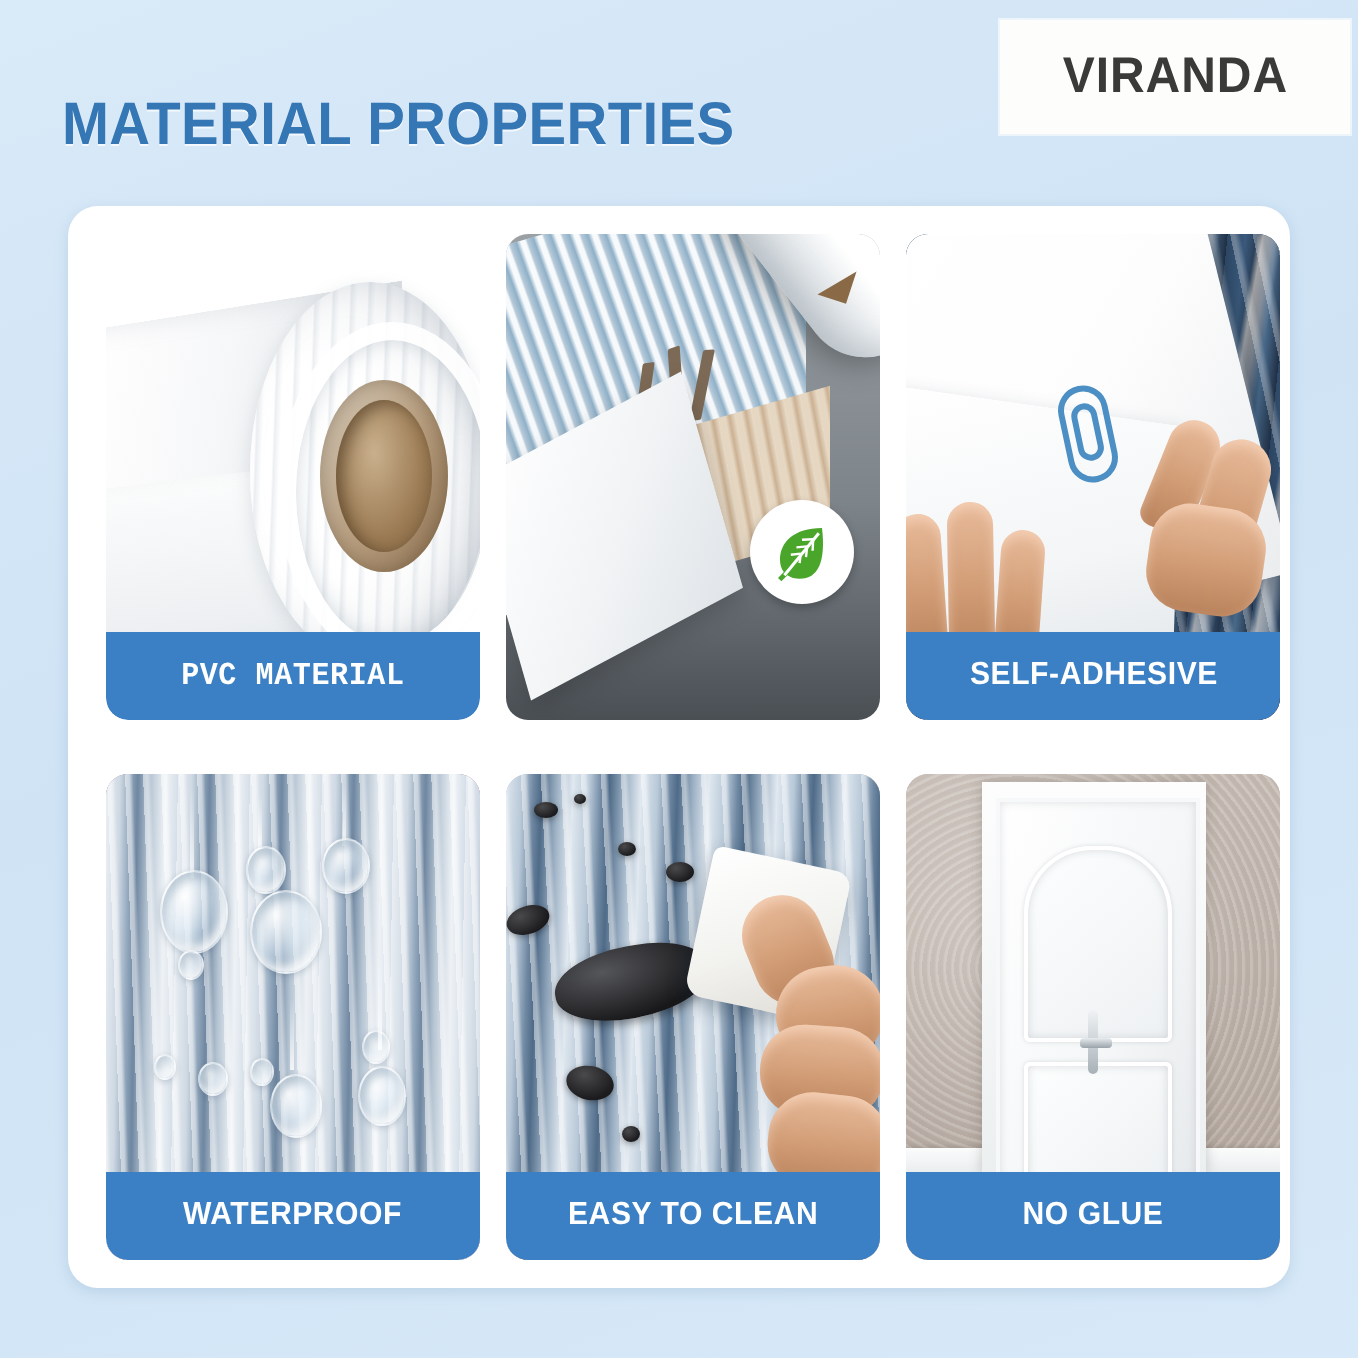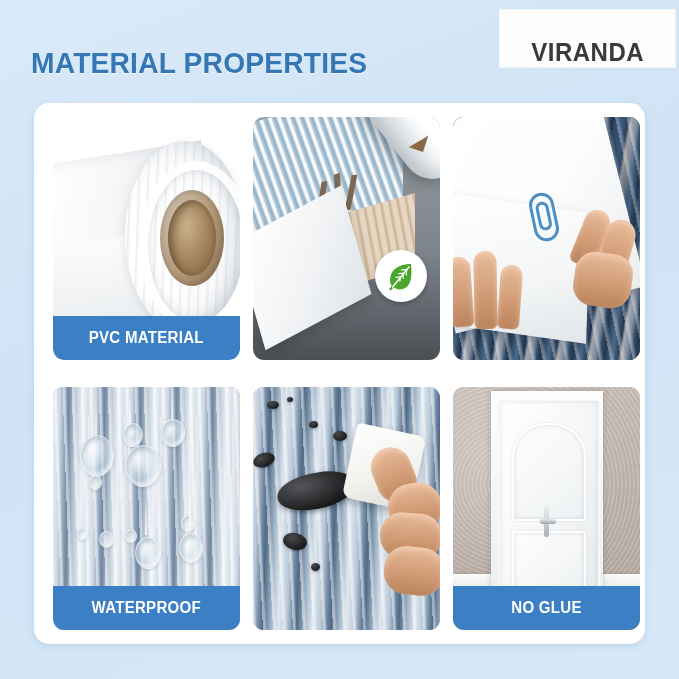--- a/index.html
+++ b/index.html
@@ -7,21 +7,21 @@
     width:679px;height:679px;overflow:hidden;
     font-family:"Liberation Sans", sans-serif;
     background:#d4e6f7;
     background-image:linear-gradient(160deg,#d9eaf8 0%,#cfe3f5 45%,#d7e9f8 100%);
   }
   .stage{position:relative;width:679px;height:679px;}
 
   
   .brand-box{
     position:absolute;left:500px;top:10px;width:175px;height:57px;
-    background:#fdfdfb;display:flex;align-items:flex-end;justify-content:center;
+    background:#fdfdfb;display:flex;align-items:center;justify-content:center;
     box-shadow:0 0 0 1px rgba(255,255,255,.6);
   }
   .brand-text{
     font-size:25px;font-weight:bold;color:#3a3a38;letter-spacing:.5px;
     font-family:"Liberation Sans", sans-serif;transform:scaleX(.96);
   }
   .page-title{
     position:absolute;left:31px;top:46px;
     font-size:30px;font-weight:bold;color:#3576b5;letter-spacing:.2px;
     transform:scaleX(.94);transform-origin:left center;
@@ -54,21 +54,21 @@
     text-align:center;
   }
   .label.two-line{height:48px;}
   .label span{
     color:#ffffff;font-size:16px;font-weight:bold;letter-spacing:.3px;
     line-height:1.02;transform:scaleX(.94);
   }
   .label.two-line span{font-size:16px;line-height:1.05;}
 
   
-  .c1{background:#ffffff;}
+  .c1{background:#ffffff;font-family:Liberation Mono, monospace;}
   .roll-wrap{position:absolute;inset:0;background:#ffffff;}
   .roll-sheet{
     position:absolute;left:-12px;top:36px;width:160px;height:165px;
     background:linear-gradient(100deg,#ffffff 0%,#f6f7f8 42%,#e6e9ec 72%,#f2f4f5 100%);
     transform:skewY(-9deg);
     box-shadow:inset -6px 0 12px rgba(150,160,170,.22);
   }
   .roll-sheet2{
     position:absolute;left:-14px;top:120px;width:150px;height:95px;
     background:linear-gradient(180deg,#fbfcfc 0%,#e9ecef 100%);
@@ -345,20 +345,23 @@
         <div class="hand-l">
           <div class="finger" style="left:2px;top:14px;width:23px;height:70px;transform:rotate(-4deg);"></div>
           <div class="finger" style="left:27px;top:8px;width:23px;height:78px;transform:rotate(-1deg);"></div>
           <div class="finger" style="left:52px;top:22px;width:22px;height:64px;transform:rotate(4deg);"></div>
         </div>
         <div class="hand-r">
           <div class="finger" style="left:8px;top:0px;width:26px;height:58px;transform:rotate(22deg);"></div>
           <div class="finger" style="left:30px;top:10px;width:30px;height:70px;transform:rotate(16deg);"></div>
           <div class="finger" style="left:4px;top:44px;width:58px;height:54px;border-radius:20px;transform:rotate(8deg);"></div>
         </div>
+      </div>
+      <div class="label">
+        <span>SELF-ADHESIVE</span>
       </div>
     </div>
 
     <div class="cell c4">
       <div class="photo">
         <div class="c4-surface"></div>
         <div class="trail" style="left:42px;top:6px;height:46px;"></div>
         <div class="trail" style="left:76px;top:10px;height:28px;"></div>
         <div class="trail" style="left:118px;top:6px;height:30px;"></div>
         <div class="drop" style="left:27px;top:48px;width:32px;height:40px;"></div>
@@ -392,20 +395,23 @@
         <div class="stain" style="left:30px;top:146px;width:24px;height:17px;transform:rotate(12deg);"></div>
         <div class="stain" style="left:58px;top:176px;width:9px;height:8px;"></div>
         <div class="cloth"></div>
         <div class="hand-c">
           <div class="finger" style="left:16px;top:0px;width:40px;height:56px;border-radius:22px;transform:rotate(-22deg);"></div>
           <div class="finger" style="left:30px;top:36px;width:54px;height:48px;border-radius:24px;transform:rotate(-8deg);"></div>
           <div class="finger" style="left:22px;top:66px;width:62px;height:46px;border-radius:22px;transform:rotate(4deg);"></div>
           <div class="finger" style="left:26px;top:100px;width:60px;height:48px;border-radius:22px;transform:rotate(6deg);"></div>
         </div>
       </div>
+      <div class="label">
+        <span>EASY TO CLEAN</span>
+      </div>
     </div>
 
     <div class="cell c6">
       <div class="photo">
         <div class="wall"></div>
         <div class="baseboard"></div>
         <div class="door-frame"></div>
         <div class="door">
           <div class="door-panel top"></div>
           <div class="door-panel bottom"></div>

